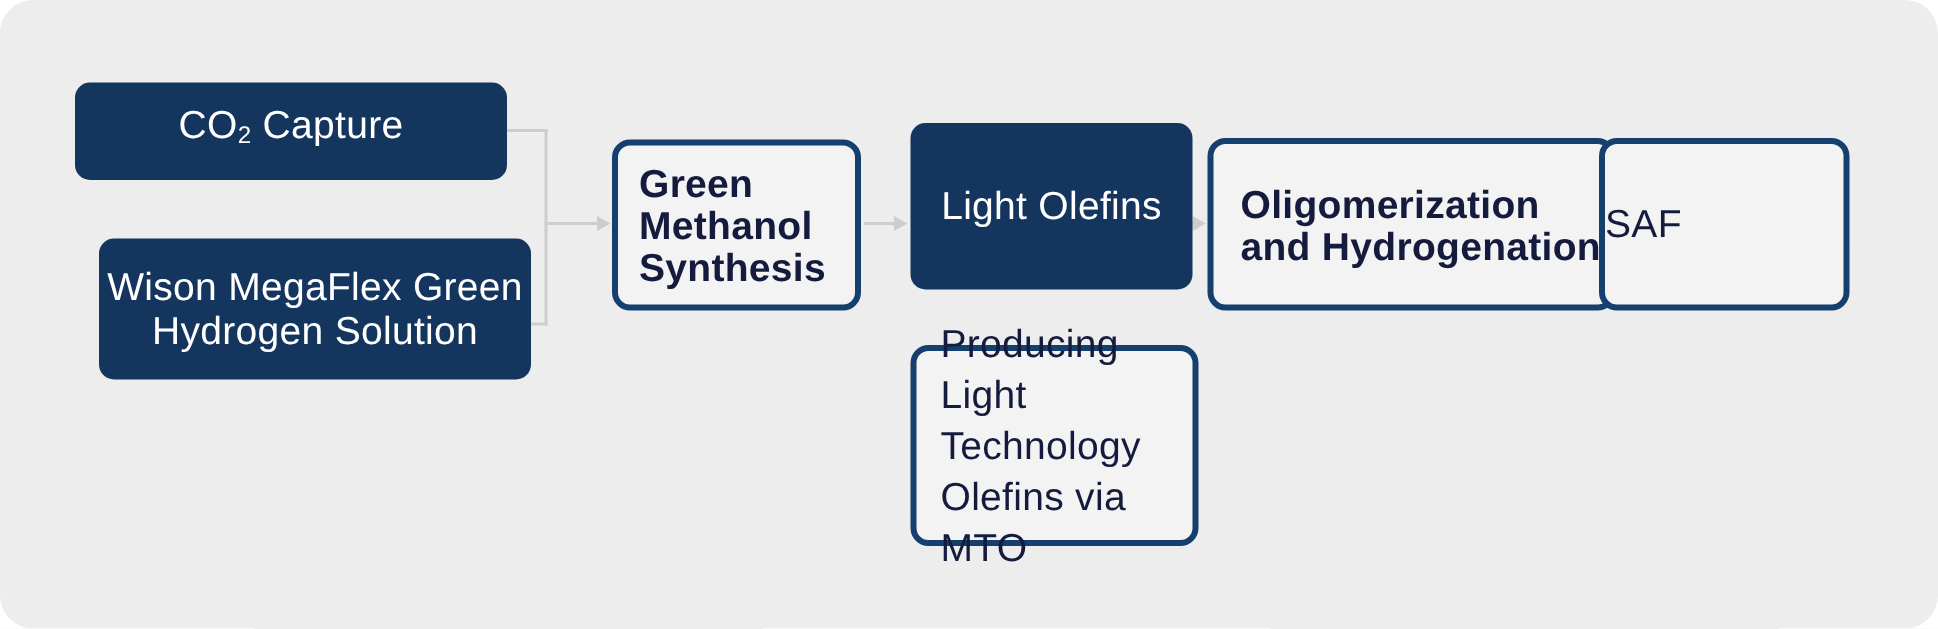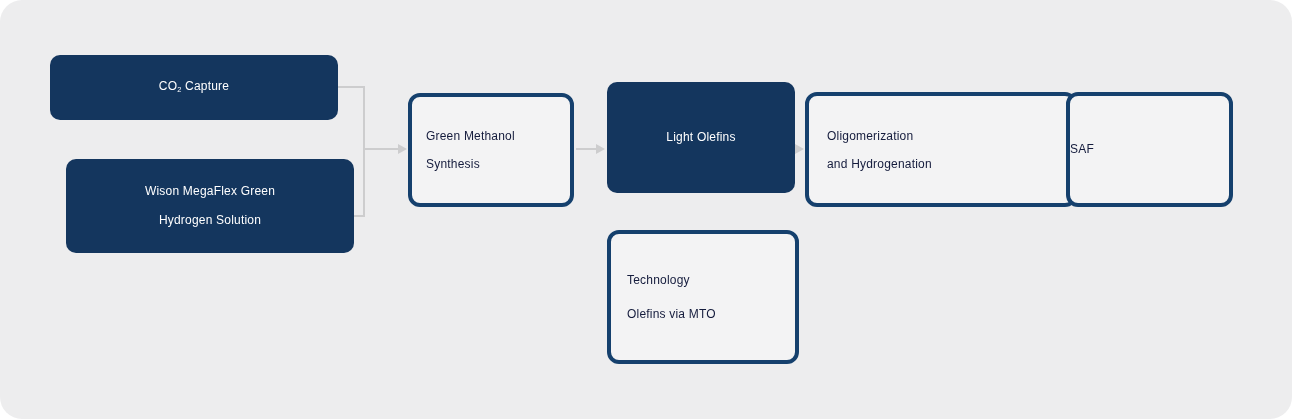--- a/index.html
+++ b/index.html
@@ -18,39 +18,39 @@
     background:var(--page-bg);
     border-radius:22px;
     overflow:hidden;
     font-family:"Liberation Sans","DejaVu Sans",sans-serif;
   }
   .node{
     position:absolute;
     box-sizing:border-box;
     display:flex;
     align-items:center;
-    font-size:12px;
+    font-size:26px;
     letter-spacing:0.2px;
   }
   .node.fill{
     background:var(--navy-fill);
     color:var(--text-light);
     border-radius:10px;
     justify-content:center;
     text-align:center;
   }
   .node.outline{
     background:var(--box-bg);
     border:4px solid var(--navy-border);
     border-radius:12px;
     color:var(--text-dark);
   }
   .node.outline.centered{justify-content:flex-start;text-align:center;}
   .label{line-height:29px;}
-  .label.lh28{line-height:28px;}
+  .label.lh28{line-height:28px;font-weight:bold;}
   .label.lh34{line-height:34px;}
   .sub{font-size:0.62em;vertical-align:-0.22em;}
   .conn{position:absolute;background:var(--connector);}
   .conn.h{height:2px;}
   .conn.v{width:2px;}
   .arrowhead{
     position:absolute;
     width:0;height:0;
     border-top:5px solid transparent;
     border-bottom:5px solid transparent;
@@ -95,20 +95,21 @@
       <div>Synthesis</div>
     </div>
   </div>
 
   <div class="node fill" style="left:607px;top:82px;width:188px;height:111px">
     <div class="label">Light Olefins</div>
   </div>
 
   <div class="node outline" style="left:607px;top:230px;width:192px;height:134px;padding-left:16px">
     <div class="label lh34">
+      <div>Producing Light</div>
       <div>Technology</div>
       <div>Olefins via MTO</div>
     </div>
   </div>
 
   <div class="node outline" style="left:805px;top:92px;width:272px;height:115px;padding-left:18px">
     <div class="label lh28">
       <div>Oligomerization</div>
       <div>and Hydrogenation</div>
     </div>

